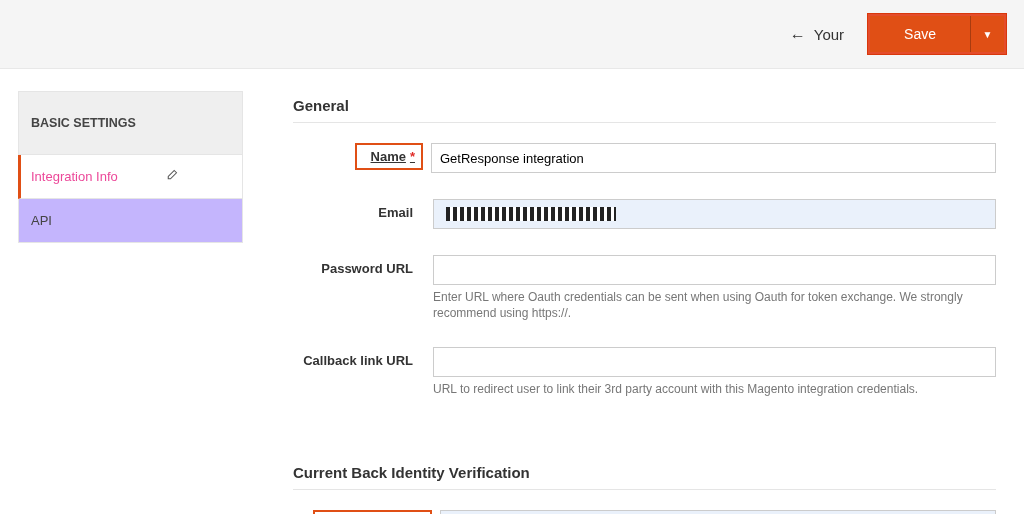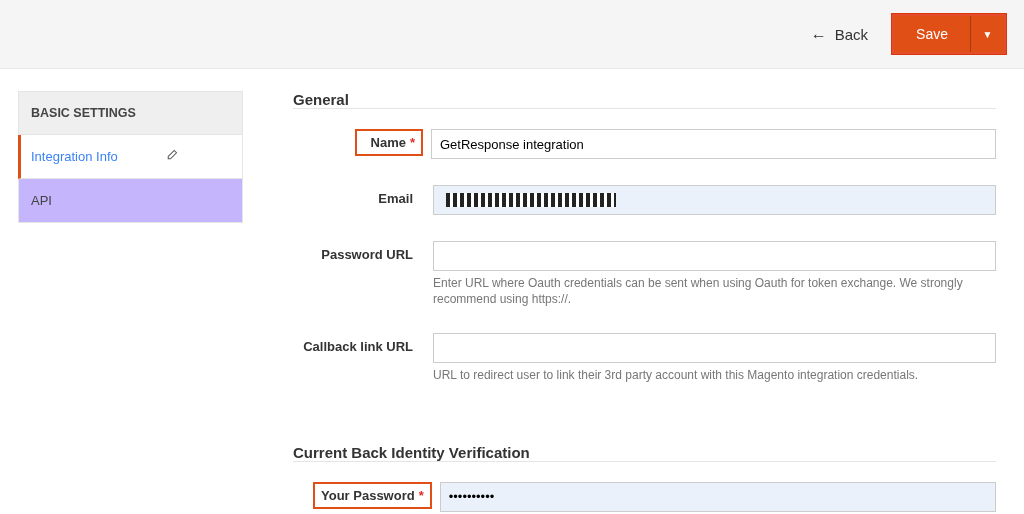--- a/index.html
+++ b/index.html
@@ -31,21 +31,21 @@
   .back-arrow { font-size: 16px; }
   .save-group {
     display: inline-flex;
     border: 2px solid #e44c2b;
     outline: 1px solid #d9370b;
   }
   .save-btn {
     background: #e04f15;
     color: #fff;
     border: none;
-    padding: 10px 22px;
+    padding: 10px 34px;
     font-size: 14px;
     cursor: pointer;
   }
   .save-caret {
     background: #e04f15;
     color: #fff;
     border: none;
     border-left: 1px solid rgba(0,0,0,.25);
     width: 34px;
     display: flex;
@@ -61,53 +61,55 @@
     gap: 50px;
     align-items: flex-start;
   }
   .sidebar {
     width: 225px;
     flex: 0 0 225px;
   }
   .sidebar-header {
     background: #efefef;
     border: 1px solid #e5e5e5;
-    padding: 14px 12px;
+    padding: 24px 12px;
     font-weight: 700;
     font-size: 12.5px;
     color: #444;
   }
   .sidebar-item {
     background: #c4b5fd;
     border: 1px solid #e5e5e5;
     border-top: none;
     padding: 14px 12px;
     font-size: 13px;
     color: #444;
     cursor: pointer;
     display: flex;
     align-items: center;
     gap: 8px;
   }
   .sidebar-item.active {
     background: #fff;
     border-left: 3px solid #e04f15;
     padding-left: 10px;
-    color: #3b82f6;
+    color: #ec4899;
     font-weight: 500;
     gap: 48px;
   }
   .edit-icon svg { width: 12px; height: 12px; }
   .main { flex: 1; padding-right: 10px; }
   .section-title {
     font-size: 15px;
     color: #333;
     font-weight: 600;
     border-bottom: 1px solid #e5e5e5;
+    padding-bottom: 8px;
     margin-bottom: 20px;
+    margin-top: 6px;
   }
   .form-row {
     display: flex;
     margin-bottom: 26px;
     align-items: flex-start;
   }
   .label-cell {
     flex: 0 0 140px;
     text-align: right;
     padding-top: 6px;
@@ -120,20 +122,21 @@
     align-items: center;
     gap: 4px;
   }
   .label-cell.highlight {
     border: 2px solid #e04f15;
     padding: 4px 6px;
     background: #fff;
     margin-left: 62px;
     flex-basis: auto;
     min-width: 68px;
+    text-decoration: underline;
   }
   .label-cell.highlight-wide {
     border: 2px solid #e04f15;
     padding: 4px 6px;
     background: #fff;
     margin-left: 20px;
     flex-basis: auto;
     min-width: 110px;
   }
   .req { color: #e02b27; }
@@ -167,21 +170,21 @@
     margin-left: 4px;
   }
   .section-gap { height: 34px; }
 </style>
 </head>
 <body>
 
 <div class="toolbar">
   <div class="back-btn">
     <span class="back-arrow">←</span>
-    <span>Back</span>
+    <span>Your</span>
   </div>
   <div class="save-group">
     <button class="save-btn">Save</button>
     <button class="save-caret">
       <span>▼</span>
     </button>
   </div>
 </div>
 
 <div class="page">

